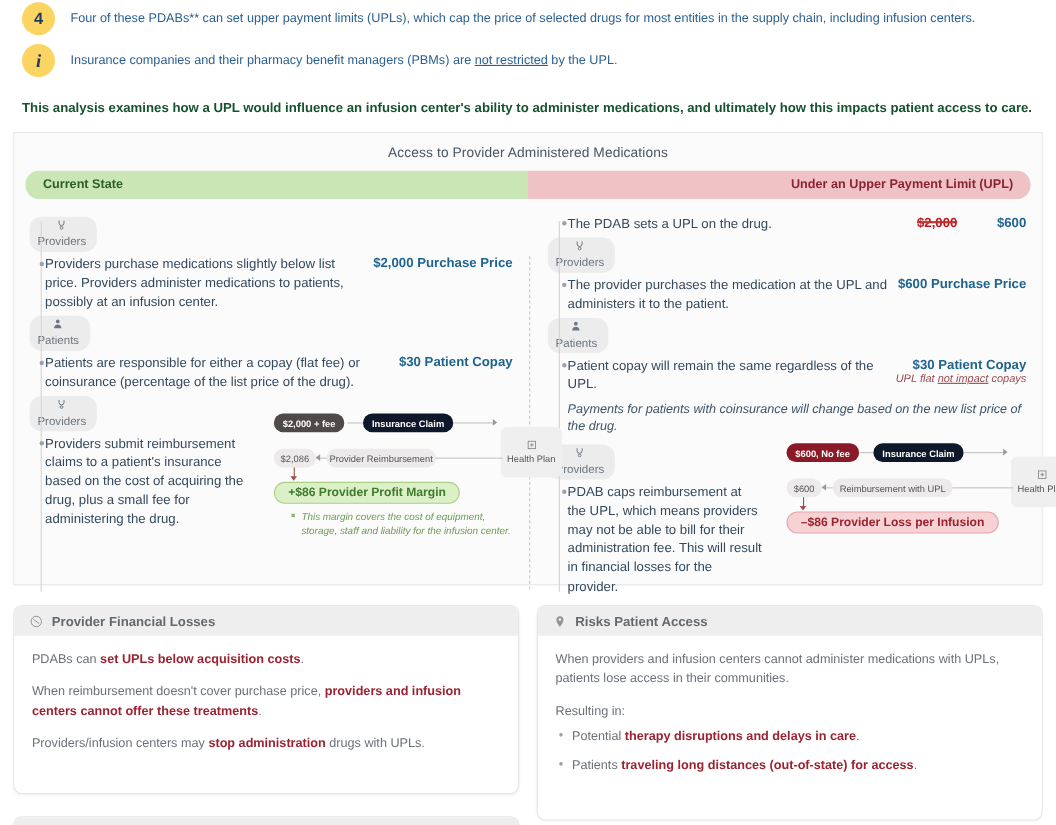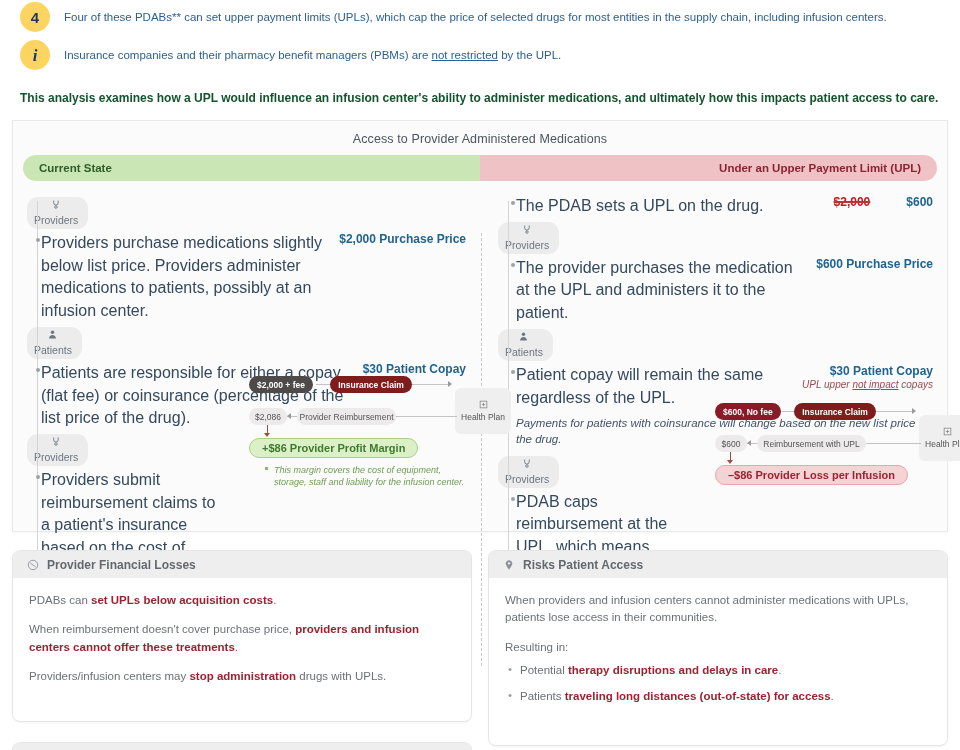--- a/index.html
+++ b/index.html
@@ -78,21 +78,21 @@
   }
   .pill svg { display: block; }
 
   .row { display: flex; align-items: flex-start; position: relative; padding-left: 14px; }
   .dot {
     position: absolute; left: 9px; top: 6px; width: 4px; height: 4px;
     border-radius: 50%; background: #9aa3ab;
   }
   .col.right .dot { left: 13px; }
   .col.right .row { padding-left: 18px; }
-  .row-text { flex: 1 1 auto; font-size: 16px; line-height: 1.42; color: #34495e; padding-right: 8px; }
+  .row-text { flex: 1 1 auto; font-size: 12px; line-height: 1.42; color: #34495e; padding-right: 8px; }
   .row-val {
     flex: 0 0 auto; text-align: right; font-size: 12px; font-weight: bold;
     color: #1f6390; white-space: nowrap; padding-top: 0;
   }
   .row-val .sub {
     display: block; font-size: 10px; font-weight: normal; font-style: italic;
     color: #9b4a4f; margin-top: 1px;
   }
   .row-val .sub u { text-decoration: underline; }
   .strike {
@@ -108,21 +108,21 @@
   
   .flow { position: absolute; }
   .flow.left { left: 236px; top: 255px; width: 230px; height: 115px; }
   .flow.right { left: 702px; top: 282px; width: 232px; height: 110px; }
   .chip {
     position: absolute; border-radius: 11px; font-size: 8.5px;
     display: flex; align-items: center; justify-content: center;
     white-space: nowrap; padding: 0 8px; height: 17px;
   }
   .chip.dark { background: #4f4a4a; color: #fff; font-weight: bold; }
-  .chip.darkgray { background: #7f1d1d; color: #fff; font-weight: bold; }
+  .chip.darkgray { background: #0f172a; color: #fff; font-weight: bold; }
   .chip.maroon { background: #8b1a28; color: #fff; font-weight: bold; }
   .chip.light { background: #eceaea; color: #555; }
   .chip.lightlabel { background: #eceaea; color: #555; }
   .plan {
     position: absolute; background: #f0efef; border-radius: 6px;
     width: 56px; height: 46px; display: flex; flex-direction: column;
     align-items: center; justify-content: center; gap: 3px;
     font-size: 8.5px; color: #555;
   }
   .conn { position: absolute; background: #c3c3c3; height: 1px; }
@@ -274,21 +274,21 @@
         <div class="pill">
           <svg width="9" height="9" viewBox="0 0 16 16">
             <circle cx="8" cy="4" r="3" fill="#6c7681"></circle>
             <path d="M2 15c0-3.3 2.7-6 6-6s6 2.7 6 6z" fill="#6c7681"></path>
           </svg>
           <span>Patients</span>
         </div>
         <div class="row">
           <div class="dot"></div>
           <div class="row-text">Patient copay will remain the same regardless of the UPL.</div>
-          <div class="row-val"><span>$30 Patient Copay</span><span class="sub"><span>UPL upper </span><u>not impact</u><span> copays</span></span></div>
+          <div class="row-val"><span>$30 Patient Copay</span><span class="sub"><span>UPL flat </span><u>not impact</u><span> copays</span></span></div>
         </div>
         <div class="note">Payments for patients with coinsurance will change based on the new list price of the drug.</div>
 
         <div class="pill" style="margin-top:8px">
           <svg width="9" height="9" viewBox="0 0 16 16">
             <path d="M3 1v4a4 4 0 0 0 8 0V1" fill="none" stroke="#6c7681" stroke-width="1.6"></path>
             <circle cx="7" cy="12.5" r="2.2" fill="none" stroke="#6c7681" stroke-width="1.6"></circle>
           </svg>
           <span>Providers</span>
         </div>

